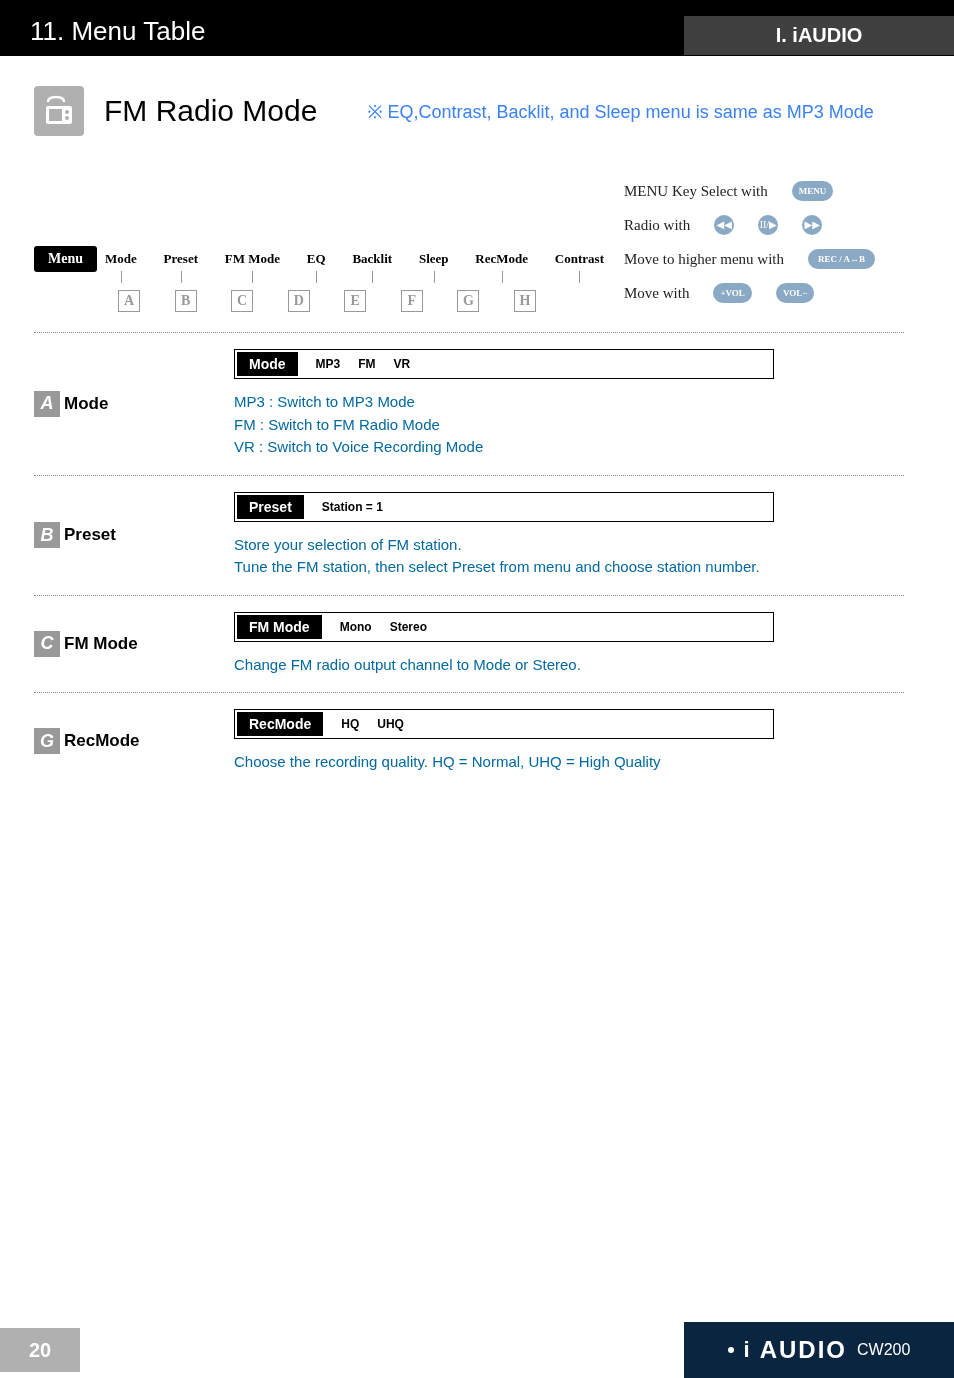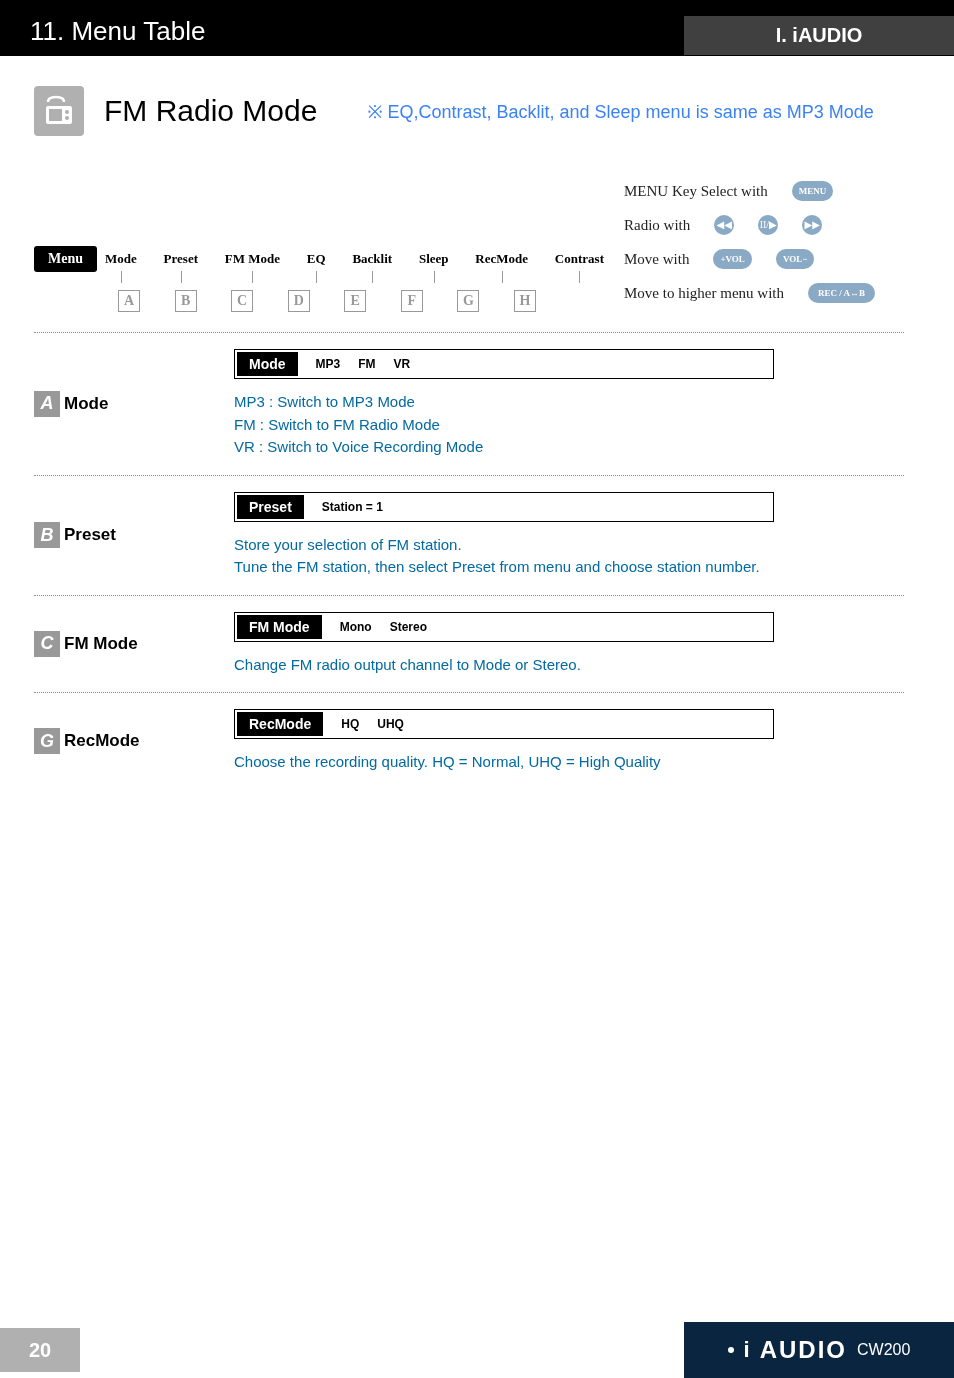--- a/index.html
+++ b/index.html
@@ -109,27 +109,27 @@
         <span>MENU Key Select with</span>
         <span class="btn-pill">MENU</span>
       </div>
       <div class="legend-row">
         <span>Radio with</span>
         <span class="btn-circle">◀◀</span>
         <span class="btn-circle">II/▶</span>
         <span class="btn-circle">▶▶</span>
       </div>
       <div class="legend-row">
+        <span>Move to higher menu with</span>
+        <span class="btn-pill btn-long">REC / A↔B</span>
+      </div>
+      <div class="legend-row">
         <span>Move with</span>
         <span class="btn-pill">+VOL</span>
         <span class="btn-pill">VOL−</span>
-      </div>
-      <div class="legend-row">
-        <span>Move to higher menu with</span>
-        <span class="btn-pill btn-long">REC / A↔B</span>
       </div>
     </div>
   </div>
 
   <div class="dotted-sep"></div>
 
   <div id="sections-container">
       <div class="section-row">
         <div class="section-left">
           <div class="section-letter">A</div>

